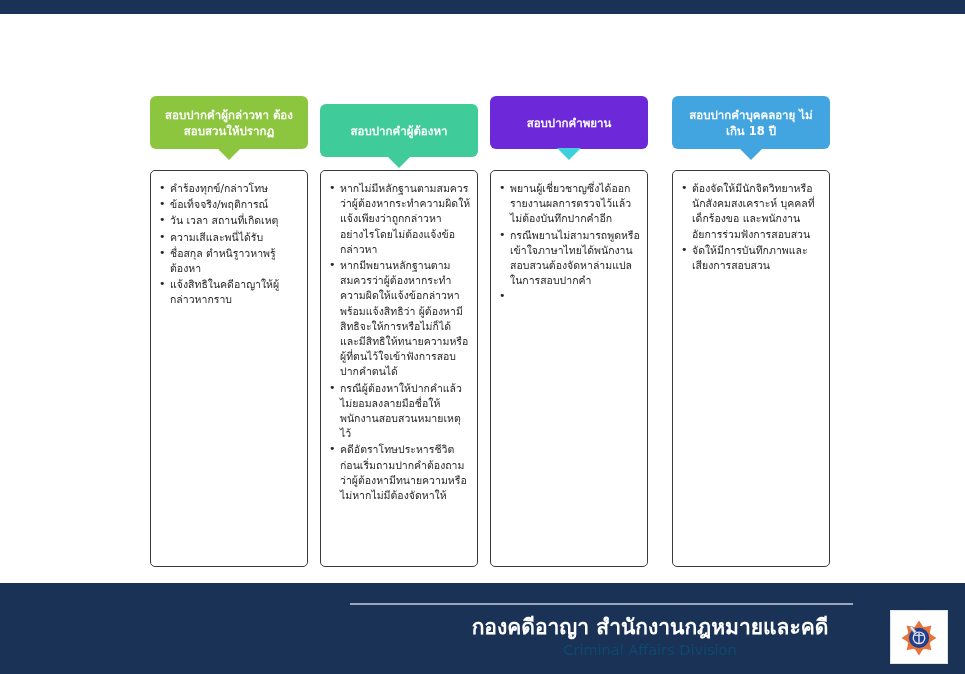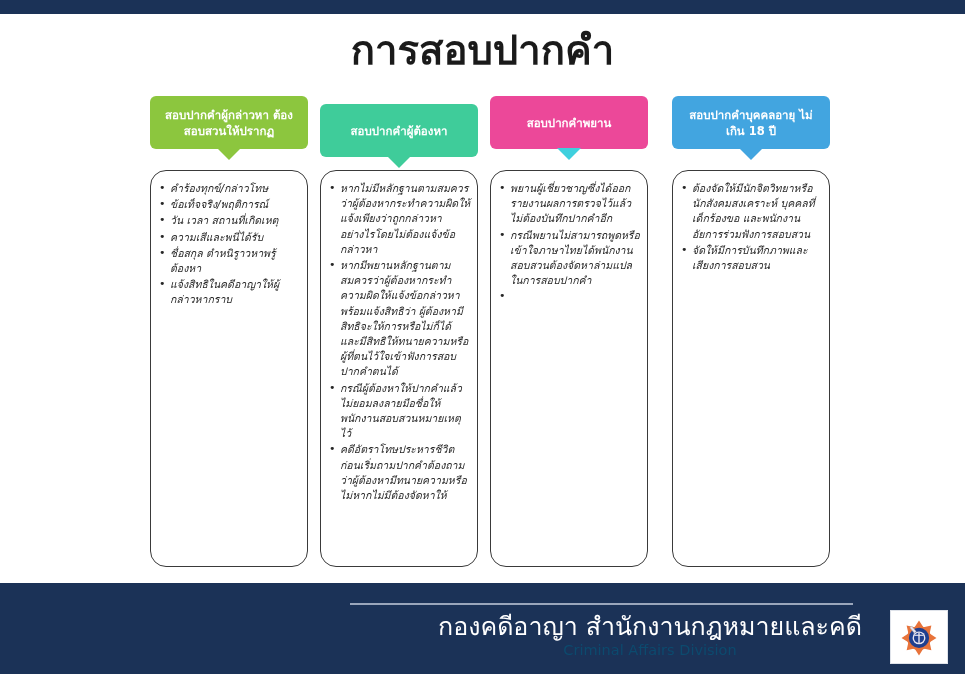--- a/index.html
+++ b/index.html
@@ -80,25 +80,24 @@
     border-right: 12px solid transparent;
     border-top: 12px solid currentColor;
   }
 
   .card {
     position: absolute;
     top: 74px;
     width: 158px;
     height: 397px;
     border: 1.5px solid #3a3a3a;
-    border-radius: 16px;
+    border-radius: 5px;
     background: #ffffff;
     padding: 10px 6px 8px 6px;
     overflow: hidden;
-    font-style: italic;
   }
   .card ul {
     list-style: none;
     margin: 0; padding: 0;
   }
   .card li {
     position: relative;
     padding-left: 13px;
     margin-bottom: 1px;
     font-size: 10.5px;
@@ -124,22 +123,22 @@
     background: #9aa6bb;
   }
   .footer-text {
     position: absolute;
     left: 430px; top: 614px;
     width: 440px;
     text-align: center;
     color: #ffffff;
   }
   .footer-th {
-    font-size: 25px;
-    font-weight: normal;
+    font-size: 21px;
+    font-weight: bold;
     line-height: 26px;
   }
   .footer-en {
     font-size: 14.5px;
     line-height: 20px;
     color: #0c4a6e;
   }
   
   .emblem-box {
     position: absolute;
@@ -152,21 +151,20 @@
     justify-content: center;
   }
 </style>
 </head>
 <body>
 
 <div class="slide">
 
   <div class="bar-top"></div>
 
-  <h1 class="title">การสอบปากคำ</h1>
 
   <div class="columns">
 
     <div class="col col-0">
       <div class="header-bubble" id="hb0" style="background: rgb(140, 198, 62); color: rgb(140, 198, 62);">
         <span class="htext">สอบปากคำผู้กล่าวหา ต้องสอบสวนให้ปรากฏ</span>
       </div>
       <div class="card">
         <ul id="list0">
             <li>คำร้องทุกข์/กล่าวโทษ</li>
@@ -187,21 +185,21 @@
         <ul id="list1">
             <li>หากไม่มีหลักฐานตามสมควรว่าผู้ต้องหากระทำความผิดให้แจ้งเพียงว่าถูกกล่าวหาอย่างไรโดยไม่ต้องแจ้งข้อกล่าวหา</li>
             <li>หากมีพยานหลักฐานตามสมควรว่าผู้ต้องหากระทำความผิดให้แจ้งข้อกล่าวหาพร้อมแจ้งสิทธิว่า ผู้ต้องหามีสิทธิจะให้การหรือไม่ก็ได้ และมีสิทธิให้ทนายความหรือผู้ที่ตนไว้ใจเข้าฟังการสอบปากคำตนได้</li>
             <li>กรณีผู้ต้องหาให้ปากคำแล้วไม่ยอมลงลายมือชื่อให้พนักงานสอบสวนหมายเหตุไว้</li>
             <li>คดีอัตราโทษประหารชีวิตก่อนเริ่มถามปากคำต้องถามว่าผู้ต้องหามีทนายความหรือไม่หากไม่มีต้องจัดหาให้</li>
           </ul>
       </div>
     </div>
 
     <div class="col col-2">
-      <div class="header-bubble" id="hb2" style="background: #ec4899; color: rgb(63, 208, 222);">
+      <div class="header-bubble" id="hb2" style="background: #6d28d9; color: rgb(63, 208, 222);">
         <span class="htext">สอบปากคำพยาน</span>
       </div>
       <div class="card">
         <ul id="list2">
             <li>พยานผู้เชี่ยวชาญซึ่งได้ออกรายงานผลการตรวจไว้แล้วไม่ต้องบันทึกปากคำอีก</li>
             <li>กรณีพยานไม่สามารถพูดหรือเข้าใจภาษาไทยได้พนักงานสอบสวนต้องจัดหาล่ามแปลในการสอบปากคำ</li>
             <li class="empty"></li>
           </ul>
       </div>
     </div>

